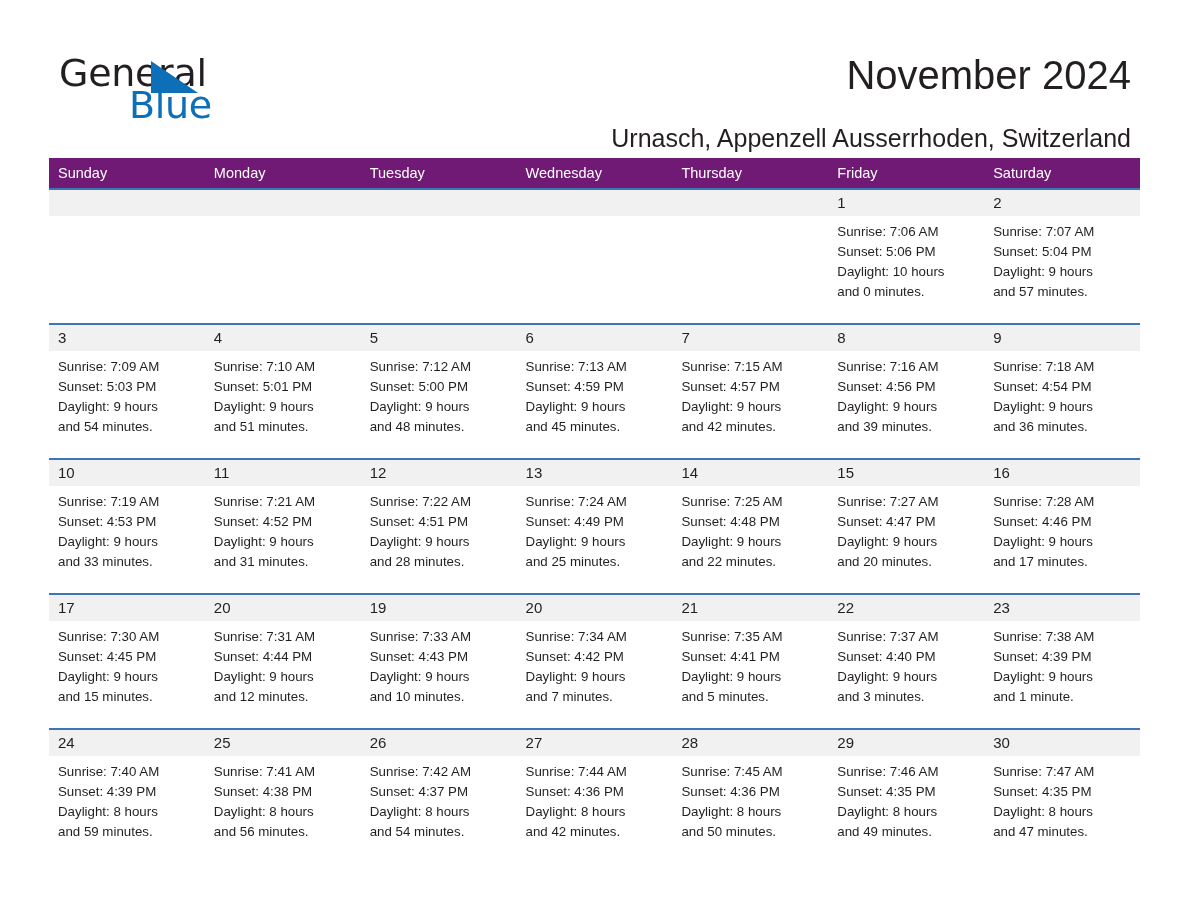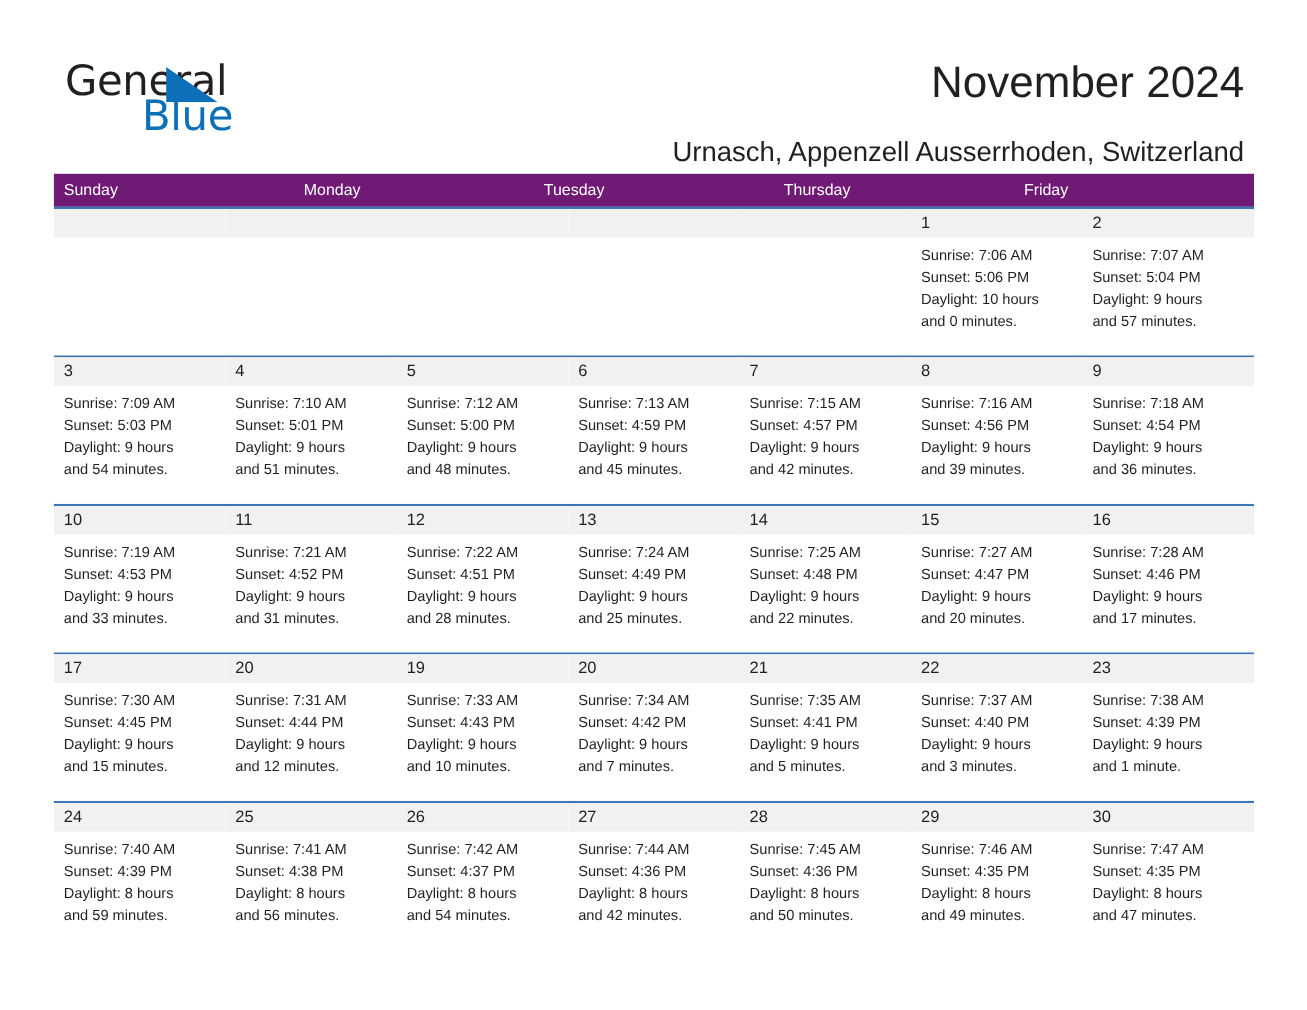--- a/index.html
+++ b/index.html
@@ -177,22 +177,24 @@
 
     <div class="title">November 2024</div>
     <div class="subtitle">Urnasch, Appenzell Ausserrhoden, Switzerland</div>
   </div>
 
   <div class="calendar">
     <div class="dow-row">
       <div class="dow">Sunday</div>
       <div class="dow">Monday</div>
       <div class="dow">Tuesday</div>
+      <div class="dow">Wednesday</div>
       <div class="dow">Thursday</div>
       <div class="dow">Friday</div>
+      <div class="dow">Saturday</div>
     </div>
 
     <div class="week">
       <div class="cell empty">
           <div class="daynum-band"><span class="daynum"></span></div>
           <div class="info">
             <div></div>
             <div></div>
             <div></div>
             <div></div>

